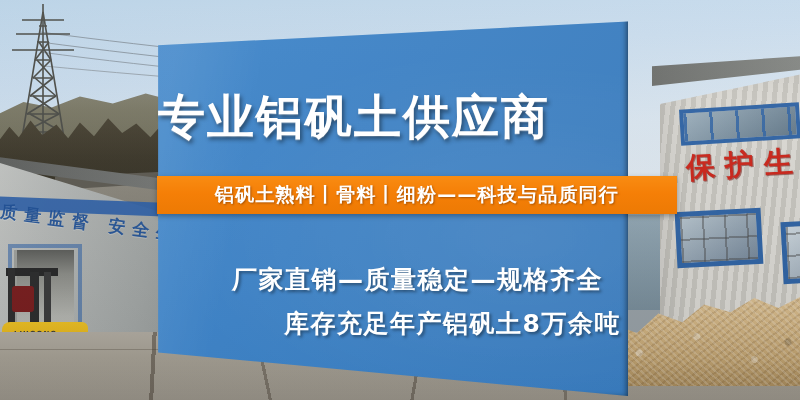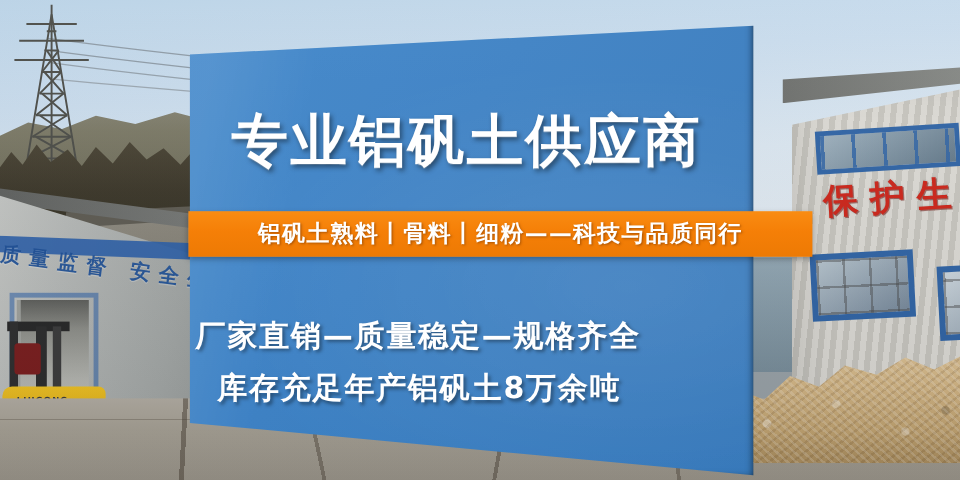--- a/index.html
+++ b/index.html
@@ -249,36 +249,36 @@
       radial-gradient(120% 80% at 78% 58%,rgba(255,255,255,.10),transparent 62%),
       linear-gradient(180deg,rgba(255,255,255,.06),rgba(0,0,0,.07));
     mix-blend-mode:screen; opacity:.8;
   }
   .panel-edge{
     position:absolute; left:150px; top:18px; width:478px; height:380px;
     clip-path:polygon(1.7% 7.2%,100% 0.9%,100% 99.5%,1.7% 88.0%);
     box-shadow:inset -3px 0 6px -2px rgba(0,0,0,.45), inset 0 -3px 6px -2px rgba(0,0,0,.35);
     pointer-events:none;
   }
-  .title-wrap{ position:absolute; left:158px; top:86px; width:462px; text-align:center; }
+  .title-wrap{ position:absolute; left:158px; top:86px; width:462px; text-align:left; }
 
   .orangebar{
     position:absolute; left:157px; top:176px; width:520px; height:38px;
     background:linear-gradient(180deg,#f98c12 0%,#f57f07 45%,#ed7a04 100%);
     box-shadow:0 2px 5px rgba(0,0,0,.30);
     display:flex; align-items:center; justify-content:center;
   }
   .orangebar span{
     font-size:19px; font-weight:bold; color:#ffffff; letter-spacing:1.2px;
     text-shadow:1px 1px 2px rgba(130,60,0,.65);
     white-space:nowrap;
   }
 
   .subline{
-    position:absolute; width:440px; text-align:left;
+    position:absolute; width:440px; text-align:right;
     font-size:25px; font-weight:bold; color:#ffffff; letter-spacing:1.5px;
     text-shadow:2px 2px 3px rgba(0,0,0,.40);
     white-space:nowrap;
   }
   .sub1{ left:163px; top:263px; }
   .sub2{ left:181px; top:307px; }
 </style>
 </head>
 <body>
 

